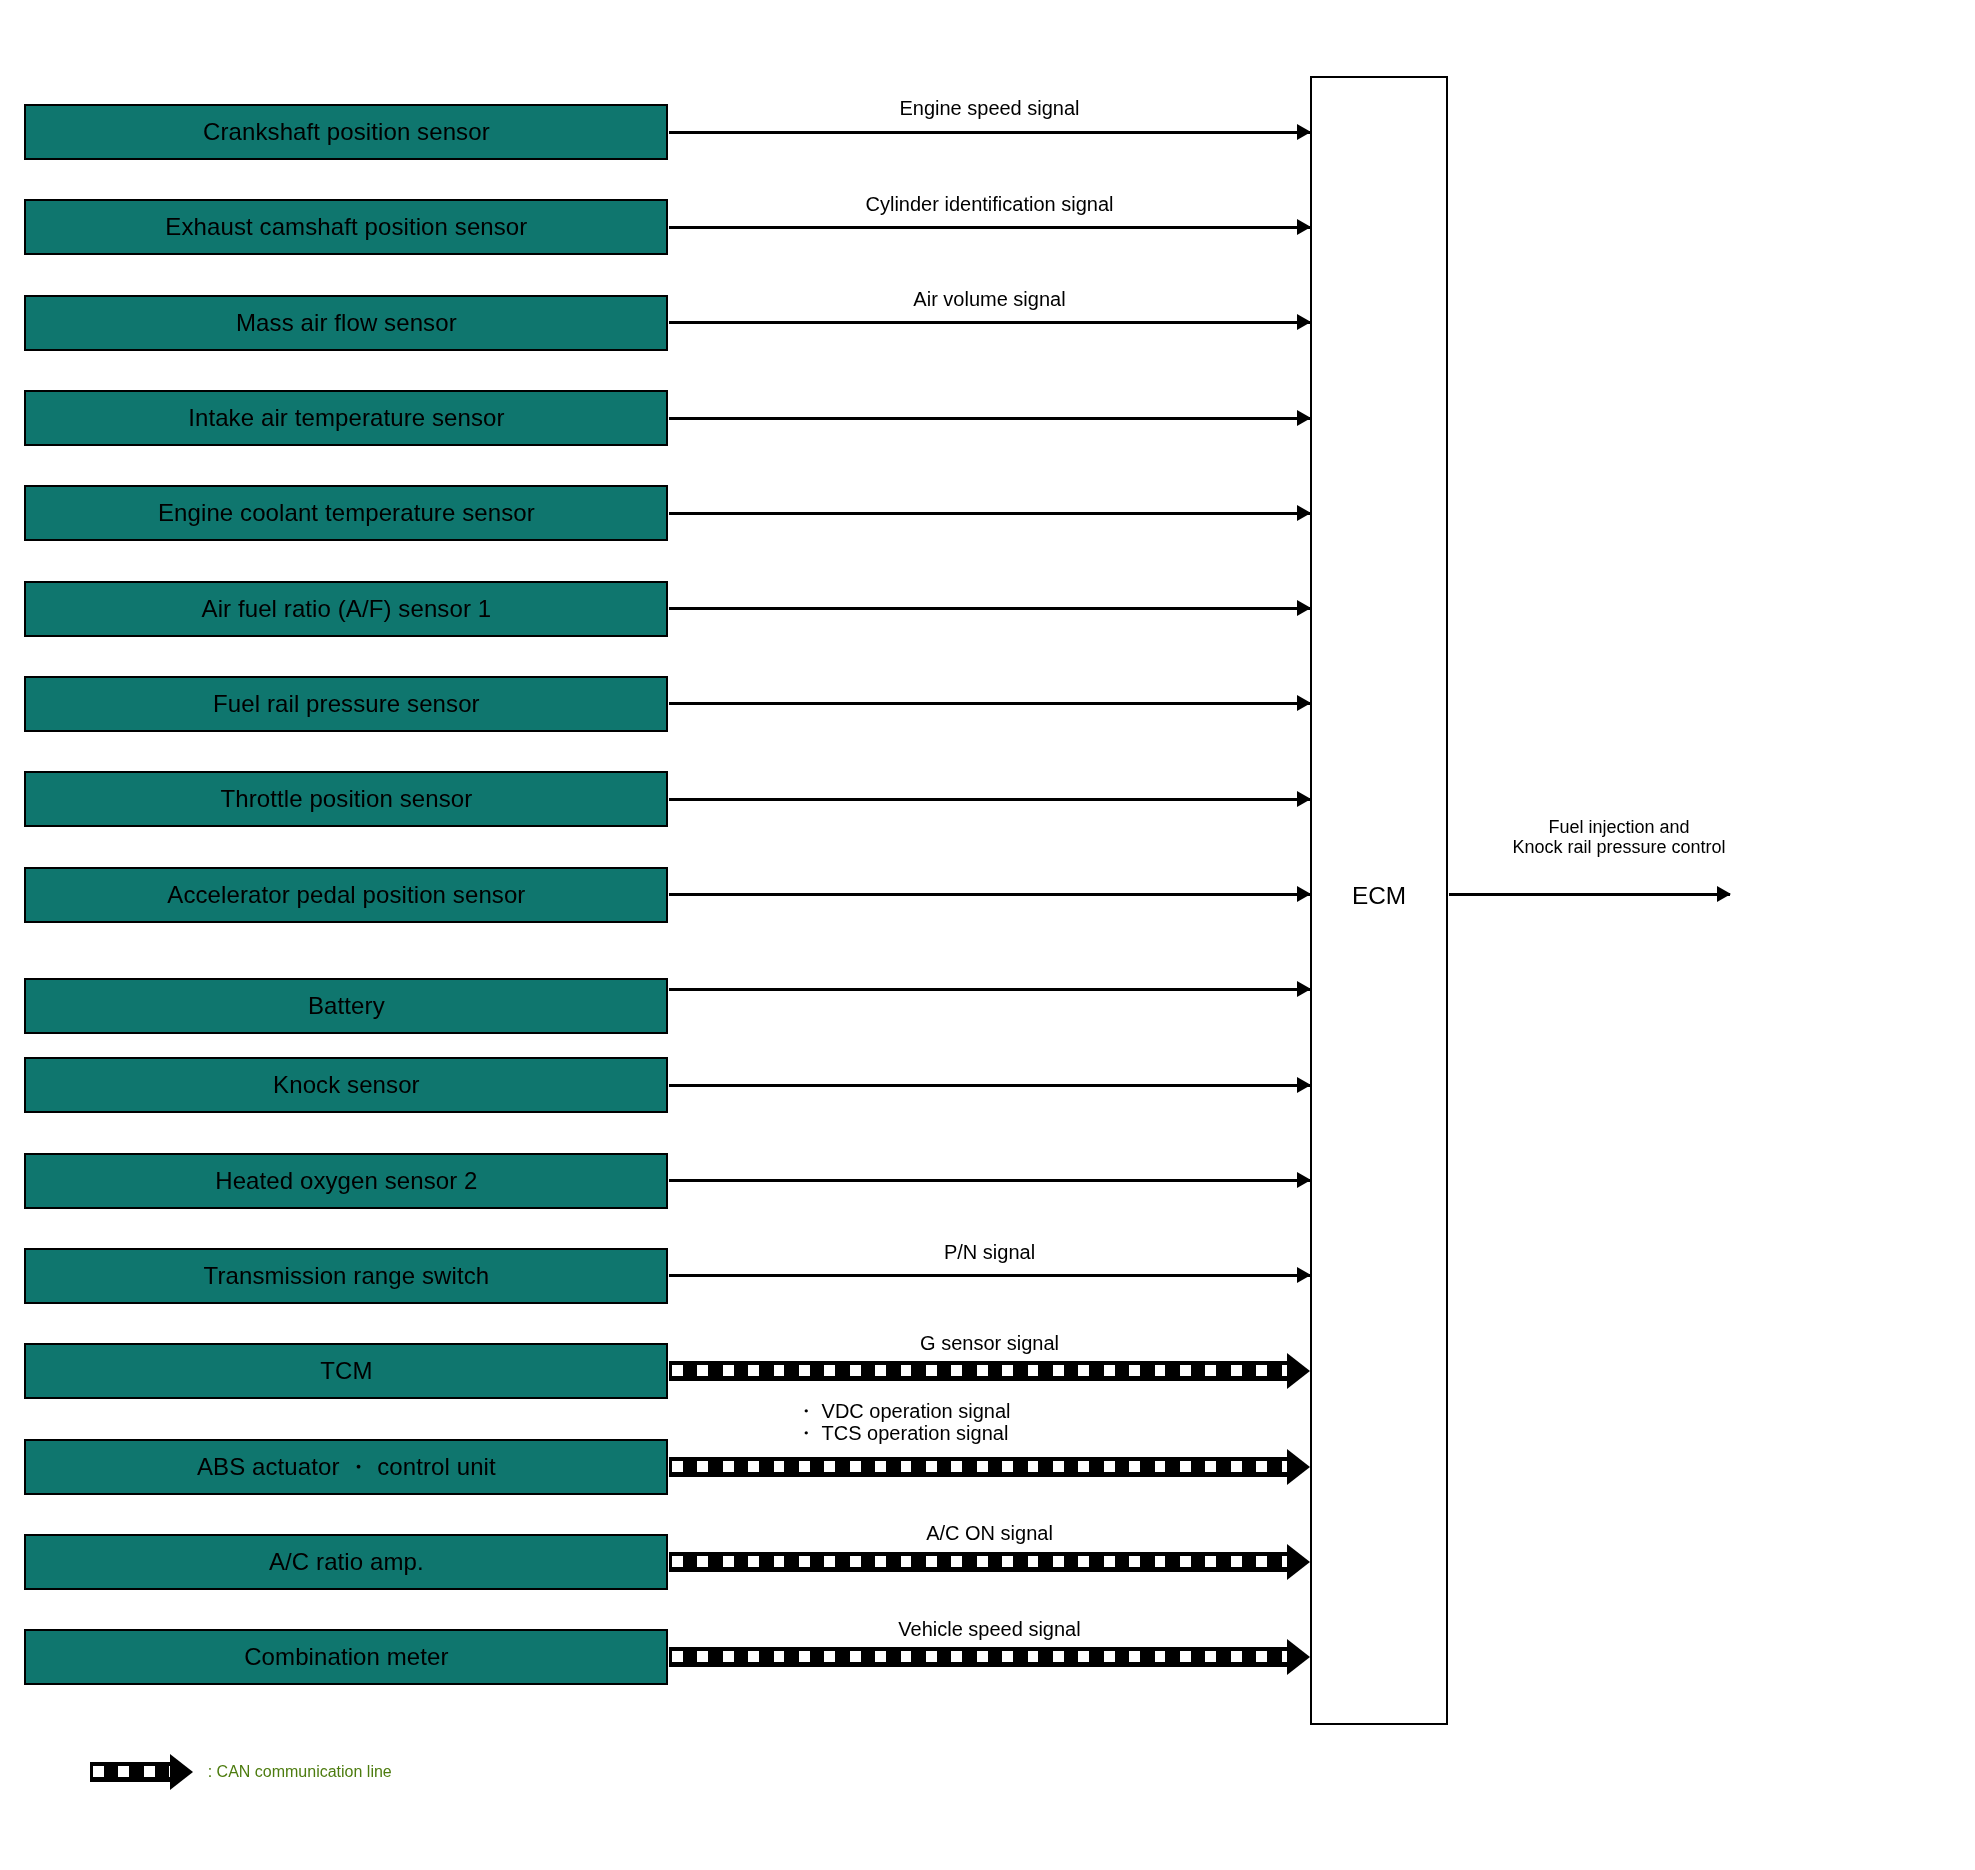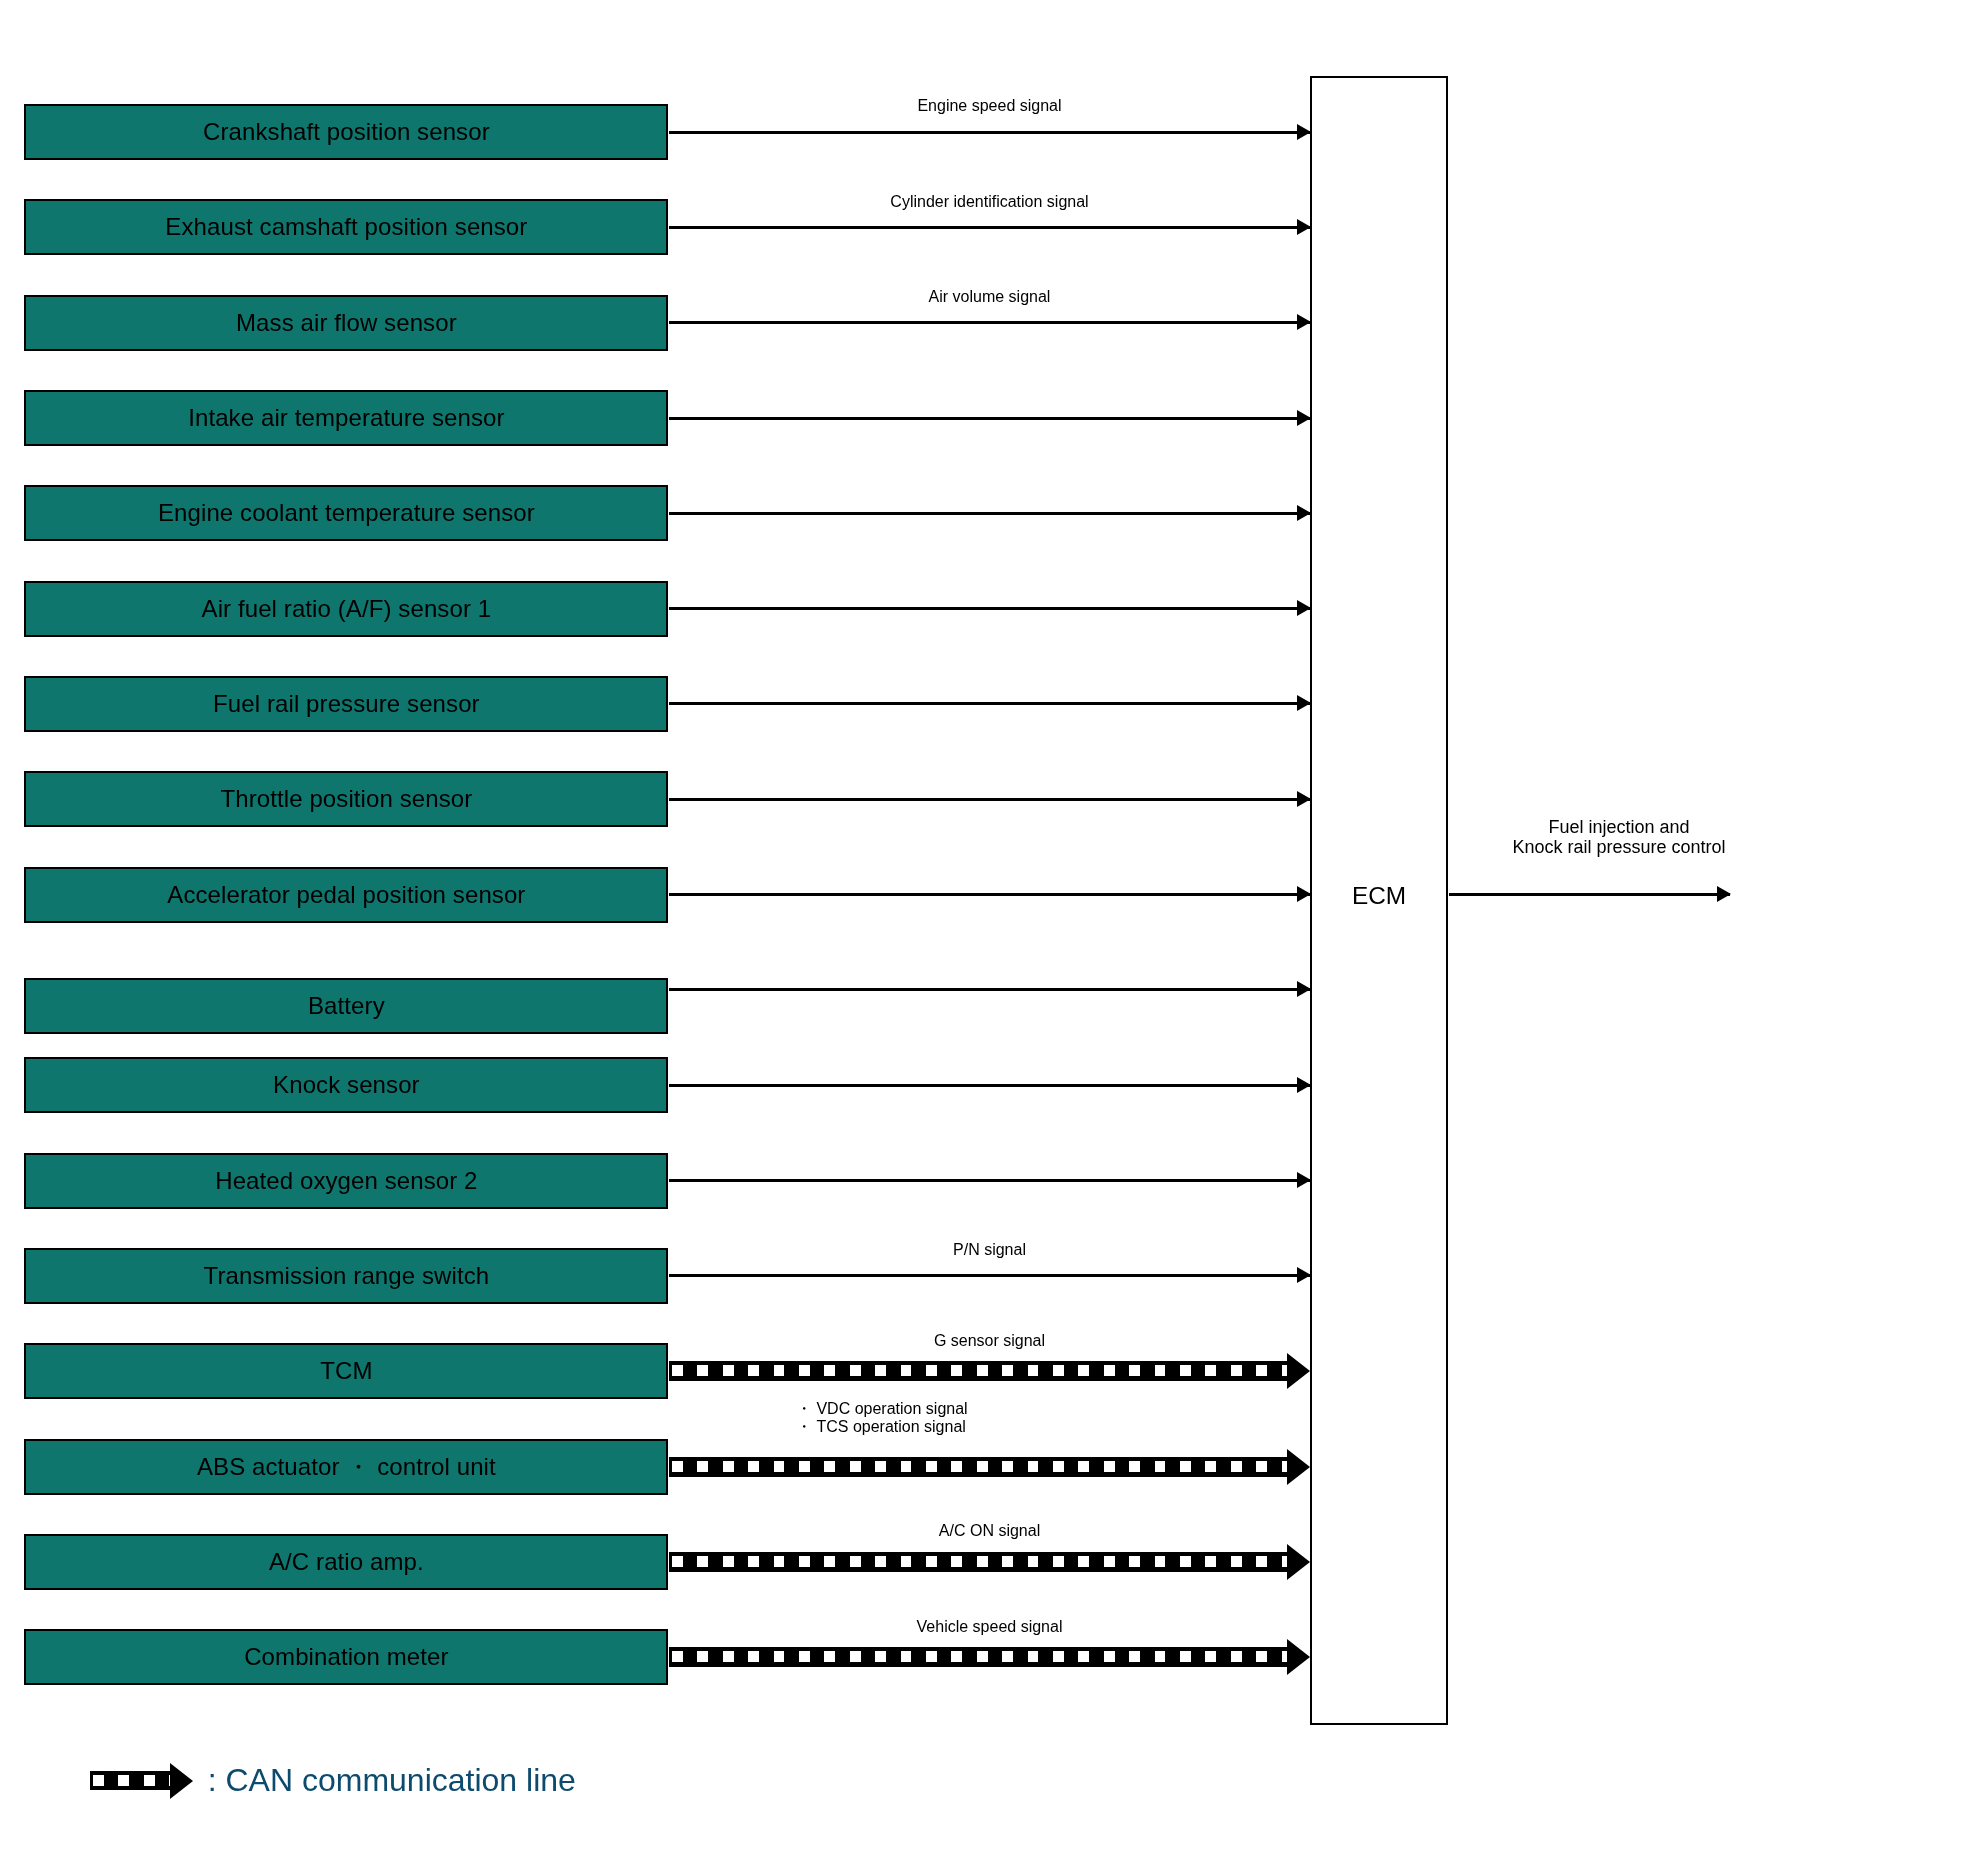--- a/index.html
+++ b/index.html
@@ -66,21 +66,21 @@
     transform:translateY(-50%);
     width:0;height:0;
     border-left:23.5px solid #000;
     border-top:18px solid transparent;
     border-bottom:18px solid transparent;
   }
 
   
   .siglabel{
     position:absolute;
-    font-size:16px;
+    font-size:20px;
     line-height:1.12;
     white-space:nowrap;
     text-align:center;
     color:#000;
   }
   .siglabel.two{text-align:left;}
 
   
   #ecm-box{
     position:absolute;
@@ -154,21 +154,21 @@
     content:"";position:absolute;left:2.9px;right:1px;top:4.4px;bottom:4.4px;
     background-image:repeating-linear-gradient(to right,#fff 0 10.8px,#000 10.8px 25.4px);
   }
   #legend .lgcan .head{
     position:absolute;right:0;top:50%;transform:translateY(-50%);
     width:0;height:0;
     border-left:23.5px solid #000;
     border-top:18px solid transparent;
     border-bottom:18px solid transparent;
   }
-  #legend .lgtext{font-size:32px;white-space:nowrap;color:#0c4a6e;}
+  #legend .lgtext{font-size:16px;white-space:nowrap;color:#4d7c0f;}
 </style>
 </head>
 <body>
 
 <div id="stage">
 
   <div id="rows">
       <div class="sbox" style="top: 104px;">
         <span class="lbl">Crankshaft position sensor</span>
       </div>

